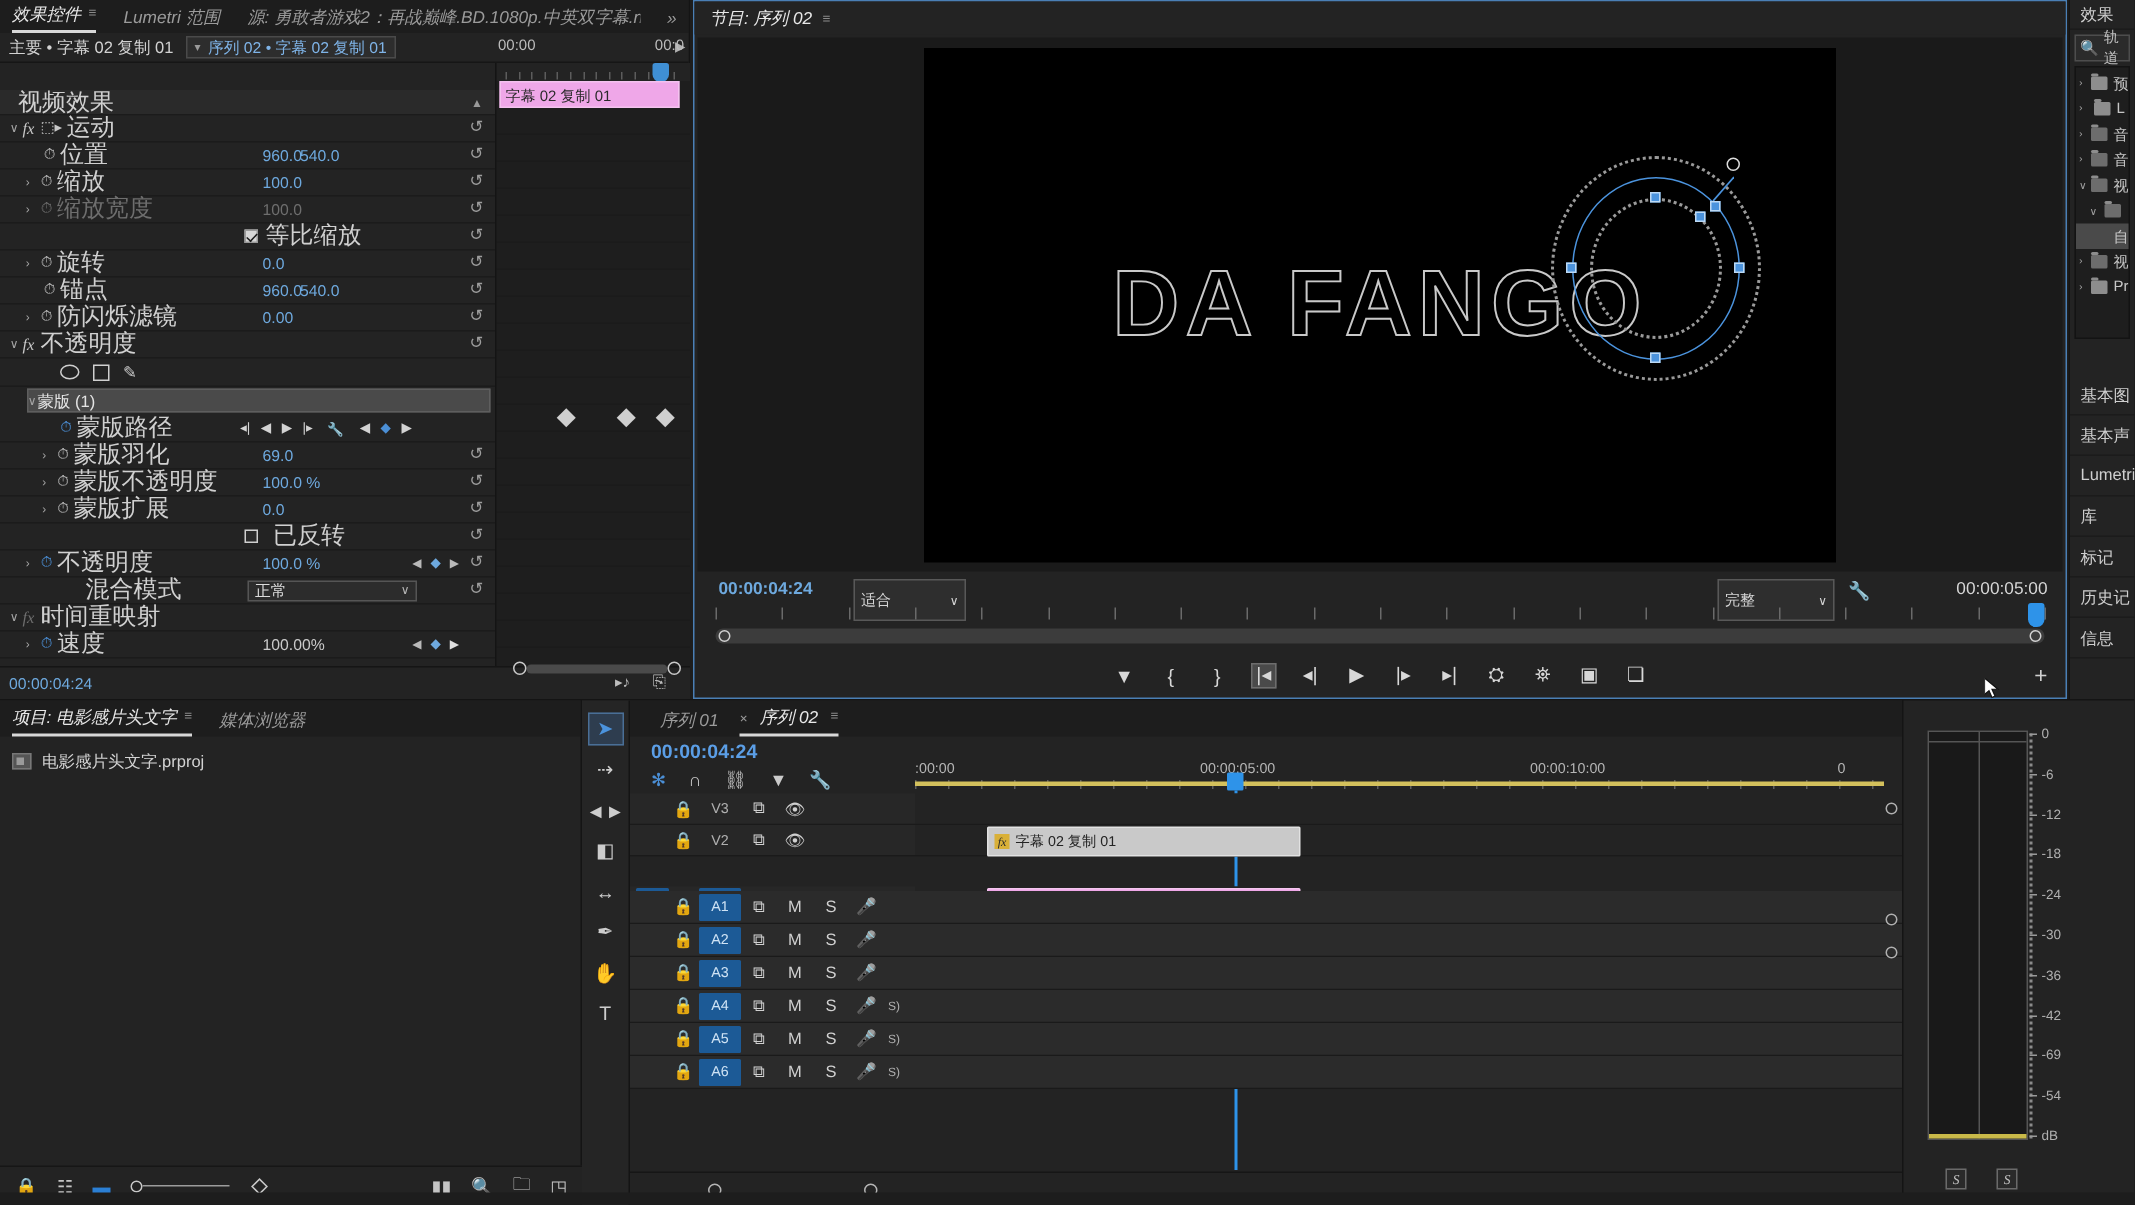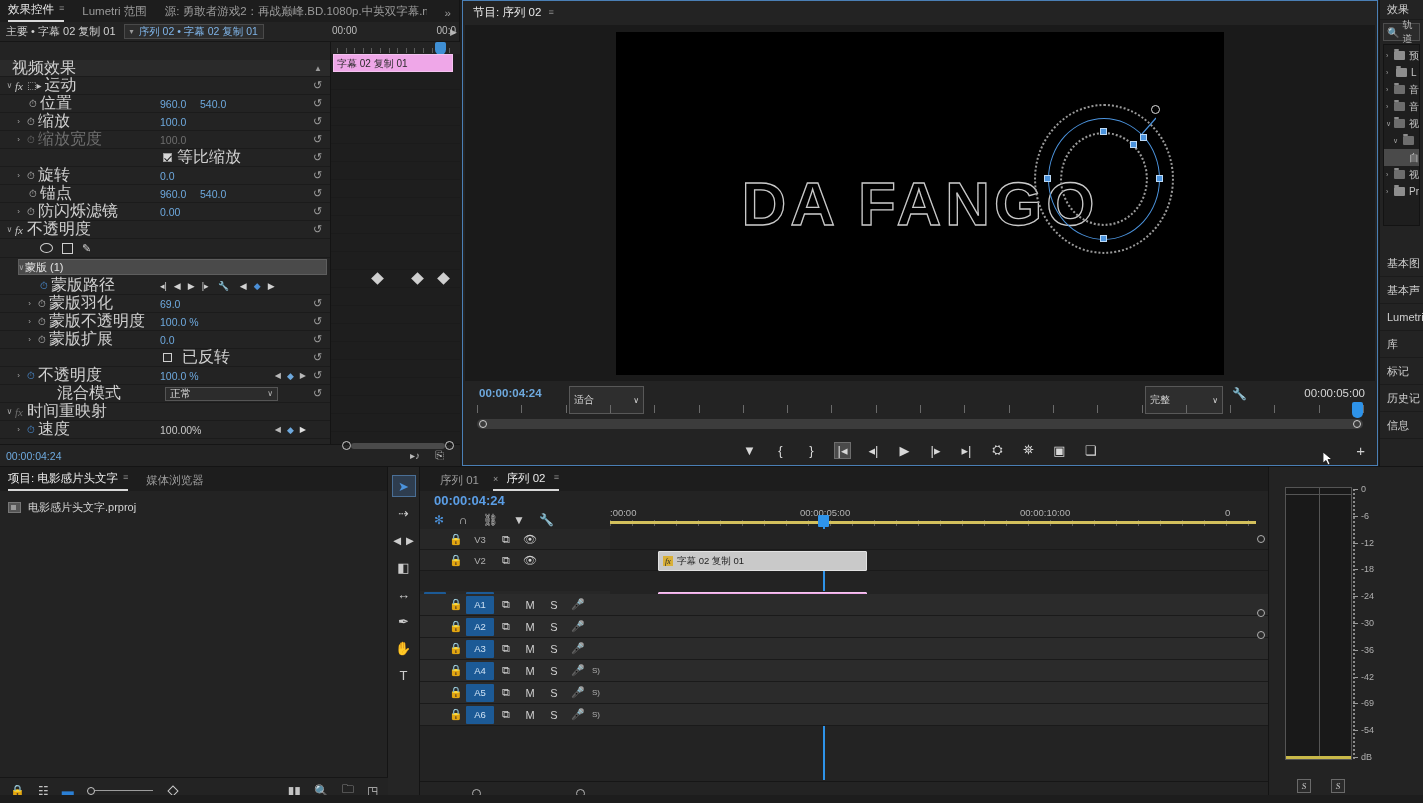--- a/index.html
+++ b/index.html
@@ -8,21 +8,21 @@
     background:#1d1d1d;
     font-family:"Liberation Sans","DejaVu Sans",sans-serif;
     font-size:11px; color:#cfcfcf;
     -webkit-font-smoothing:antialiased;
   }
   .app{position:relative;width:1423px;height:803px;background:#1d1d1d;}
 
   
   .panel{position:absolute;background:#232323;}
   .tabbar{height:22px;background:#1d1d1d;display:flex;align-items:flex-end;padding-left:8px;gap:18px;}
-  .tab{font-size:11.5px;color:#9b9b9b;padding-bottom:3px;white-space:nowrap;cursor:default;}
+  .tab{font-size:11.5px;color:#9b9b9b;padding-bottom:3px;white-space:nowrap;cursor:default;font-style:italic;}
   .tab.active{color:#e8e8e8;border-bottom:2px solid #d8d8d8;}
   .tab .hamb{display:inline-block;margin-left:5px;color:#8a8a8a;font-size:9px;vertical-align:2px;}
 
   
   #fxPanel{left:0;top:0;width:460px;height:466px;background:#232323;border-right:1px solid #141414;}
   #fxPanel .tabbar{width:100%;}
   .ec-head{height:20px;display:flex;align-items:center;background:#232323;border-bottom:1px solid #161616;}
   .ec-src{font-size:11px;color:#d2d2d2;padding:0 6px;white-space:nowrap;}
   .ec-sel{display:flex;align-items:center;gap:5px;background:#2d2d2d;border:1px solid #4a4a4a;height:15px;padding:0 5px;margin-left:2px;color:#7fb4e8;font-size:10.5px;}
   .ec-sel .cv{font-size:8px;color:#9a9a9a;}
@@ -38,21 +38,21 @@
   .tw{width:11px;text-align:center;color:#a5a5a5;font-size:8px;flex:0 0 11px;cursor:default;}
   .sw{width:11px;flex:0 0 11px;}
   .sto{width:14px;flex:0 0 14px;text-align:center;color:#b9b9b9;font-size:10px;}
   .sto.on{color:#4b8fd6;}
   .lbl{font-size:16px;color:#d0d0d0;white-space:nowrap;}
   .lbl.dim{color:#6e6e6e;}
   .fxi{font-style:italic;font-family:"Liberation Serif",serif;font-size:11px;color:#c8c8c8;margin-right:4px;}
   .fxi.dim{color:#6e6e6e;}
   .val{position:absolute;font-size:10.5px;color:#6ea9de;}
   .val.dim{color:#6e6e6e;}
-  .v1{left:160px;} .v2{left:200px;}
+  .v1{left:175px;} .v2{left:200px;}
   .reset{position:absolute;right:6px;top:3px;width:11px;height:11px;color:#9d9d9d;font-size:11px;line-height:11px;}
   .cbx{width:9px;height:9px;border:1px solid #9a9a9a;background:#d6d6d6;display:inline-block;position:relative;}
   .cbx.checked::after{content:"";position:absolute;left:2px;top:0px;width:3px;height:6px;border:solid #1a1a1a;border-width:0 1.6px 1.6px 0;transform:rotate(43deg);}
   .cbx.empty{background:#2a2a2a;border-color:#cfcfcf;}
   .maskbar{height:16px;margin:1px 3px 1px 18px;background:#4a4a4a;border:1px solid #5e5e5e;display:flex;align-items:center;padding-left:6px;font-size:11px;color:#e4e4e4;}
   .shapes{display:flex;align-items:center;gap:9px;padding-left:36px;}
   .shape-ell{width:13px;height:10px;border:1.4px solid #cfcfcf;border-radius:50%;}
   .shape-rect{width:11px;height:11px;border:1.4px solid #cfcfcf;}
   .pen{font-size:11px;color:#cfcfcf;transform:rotate(0deg);}
   .navkf{position:absolute;left:160px;display:flex;align-items:center;gap:7px;color:#d2d2d2;font-size:9px;}

